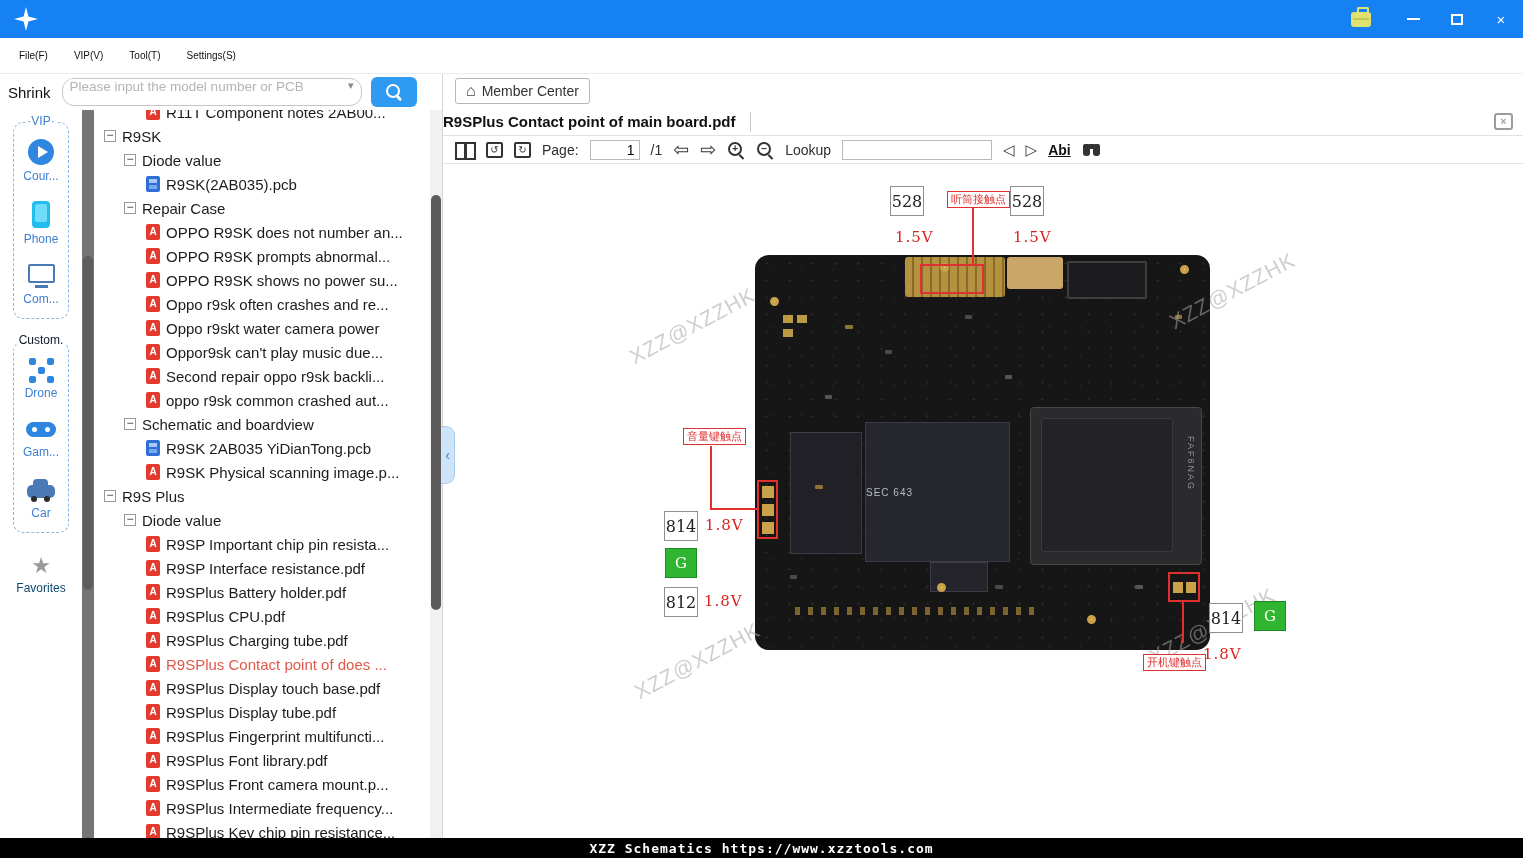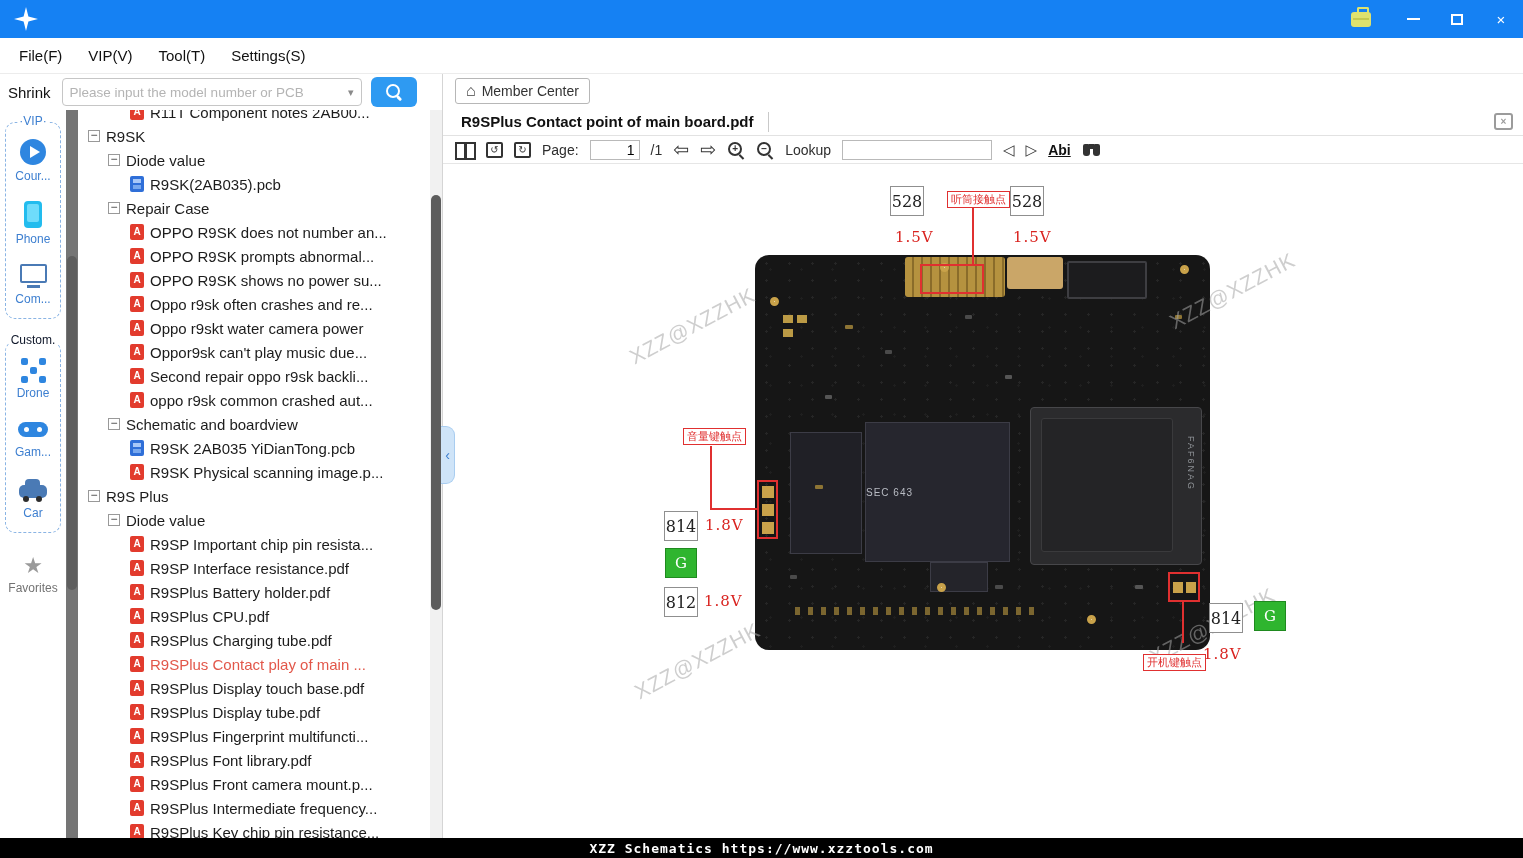--- a/index.html
+++ b/index.html
@@ -12,46 +12,46 @@
 .title-text{font-size:15px}
 .tb-right{margin-left:auto;display:flex;align-items:center;gap:24px}
 .briefcase{width:20px;height:15px;background:#dfe26e;border-radius:3px;position:relative;margin-right:8px}
 .briefcase::before{content:"";position:absolute;top:-5px;left:6px;width:8px;height:5px;border:2px solid #dfe26e;border-bottom:none;border-radius:2px 2px 0 0}
 .briefcase::after{content:"";position:absolute;top:6px;left:2px;right:2px;height:2px;background:#c6c94f}
 .win-btn{color:#fff;width:20px;height:20px;display:flex;align-items:center;justify-content:center;font-size:15px}
 .min-bar{width:13px;height:2px;background:#fff}
 .max-box{width:12px;height:11px;border:2px solid #fff}
 
 .menubar{height:36px;display:flex;align-items:center;padding-left:6px;border-bottom:1px solid #ececec;background:#fff;flex:0 0 auto}
-.menu-item{padding:0 13px;font-size:15px;color:#111}
+.menu-item{padding:0 13px;font-size:10px;color:#111}
 
 .workspace{flex:1;display:flex;min-height:0}
 .left-col{width:443px;display:flex;flex-direction:column;border-right:1px solid #d5d5d5;flex:0 0 auto}
 .search-row{height:36px;display:flex;align-items:center;padding:0 6px;gap:9px;flex:0 0 auto}
 .shrink{font-size:15px;color:#111;padding:0 2px}
-.search-box{width:300px;height:28px;border:1px solid #c6c6c6;border-radius:4px;display:flex;align-items:center;padding:0 7px;gap:4px;background:#fff}
+.search-box{width:300px;height:28px;border:1px solid #c6c6c6;border-radius:12px;display:flex;align-items:flex-start;padding:0 7px;gap:4px;background:#fff}
 .search-box input{flex:1;border:none;outline:none;font-size:13.5px;color:#333;font-family:inherit;min-width:0}
 .search-box input::placeholder{color:#b4b4b4}
 .chev{color:#8a8a8a;font-size:11px}
 .search-btn{width:46px;height:30px;background:#2e9af2;border:none;border-radius:6px;display:flex;align-items:center;justify-content:center}
 .mag{position:relative;width:18px;height:18px}
 .mag::before{content:"";position:absolute;left:1px;top:1px;width:10px;height:10px;border:2.5px solid #fff;border-radius:50%}
 .mag::after{content:"";position:absolute;left:13px;top:12px;width:6px;height:2.5px;background:#fff;border-radius:2px;transform:rotate(45deg);transform-origin:0 0}
 .left-body{flex:1;display:flex;min-height:0}
 
-.rail{width:66px;display:flex;flex-direction:column;align-items:center;padding-top:12px;gap:22px;flex:0 0 auto}
+.rail{width:82px;display:flex;flex-direction:column;align-items:center;padding-top:12px;gap:22px;flex:0 0 auto}
 .rail-divider{width:12px;background:#757575;flex:0 0 auto;position:relative}
 .rail-divider .rd-thumb{position:absolute;left:1px;right:1px;top:20%;height:46%;background:#5e5e5e;border-radius:5px}
 .rail-box{position:relative;border:1.5px dashed #8ab4e4;border-radius:10px;width:56px;display:flex;flex-direction:column;align-items:center;padding:16px 2px 12px;gap:18px}
 .rail-box-label{position:absolute;top:-9px;left:50%;transform:translateX(-50%);background:#fff;padding:0 2px;font-size:12px;white-space:nowrap}
 .vipbox .rail-box-label{color:#3d7fd0}
 .custombox .rail-box-label{color:#0f172a}
 .rail-item{display:flex;flex-direction:column;align-items:center;gap:4px}
 .rail-item-label{font-size:12px;color:#3d7fd0;white-space:nowrap}
-.fav-label{font-size:12px;color:#737373}
+.fav-label{font-size:12px;color:#0c4a6e}
 .ic-play{width:26px;height:26px;border-radius:50%;background:#2e86e0;position:relative}
 .ic-play::before{content:"";position:absolute;left:10px;top:7px;border-left:10px solid #fff;border-top:6px solid transparent;border-bottom:6px solid transparent}
 .ic-phone{width:18px;height:27px;border-radius:4px;background:#22bcee;position:relative}
 .ic-phone::before{content:"";position:absolute;left:3px;top:3px;right:3px;bottom:6px;background:#6fdcfb;border-radius:2px}
 .ic-comp{width:27px;height:19px;border:2.5px solid #4a7ab5;border-radius:2px;position:relative;margin-bottom:5px}
 .ic-comp::after{content:"";position:absolute;left:5px;right:5px;bottom:-7px;height:3px;background:#4a7ab5}
 .ic-drone{width:24px;height:24px;position:relative}
 .ic-drone::before{content:"";position:absolute;left:9px;top:9px;width:7px;height:7px;background:#2e86e0;border-radius:2px;box-shadow:-9px -9px 0 #2e86e0,9px -9px 0 #2e86e0,-9px 9px 0 #2e86e0,9px 9px 0 #2e86e0}
 .ic-pad{width:30px;height:15px;border-radius:8px;background:#2e86e0;position:relative;margin:4px 0}
 .ic-pad::before{content:"";position:absolute;left:6px;top:5px;width:5px;height:5px;border-radius:50%;background:#fff}
@@ -72,21 +72,21 @@
 .fic.pcb::before{content:"";position:absolute;left:3px;right:3px;top:3px;height:4px;background:#a8c8f8}
 .fic.pcb::after{content:"";position:absolute;left:3px;right:3px;bottom:3px;height:4px;background:#78a8ee}
 .tree-scroll{width:12px;background:#f1f1f1;position:relative;flex:0 0 auto}
 .tree-thumb{position:absolute;left:1px;right:1px;top:85px;height:415px;background:#5c5c5c;border-radius:5px}
 
 .right-col{flex:1;display:flex;flex-direction:column;position:relative;min-width:0;background:#fff}
 .collapse-tab{position:absolute;left:-2px;top:352px;width:14px;height:58px;background:#cfe4f8;border:1px solid #a9cdf0;border-left:none;border-radius:0 9px 9px 0;display:flex;align-items:center;justify-content:center;color:#3d7fd0;font-size:14px;z-index:6}
 .mc-row{height:34px;display:flex;align-items:center;padding-left:12px;flex:0 0 auto}
 .mc-btn{display:flex;align-items:center;gap:6px;border:1px solid #b7b7b7;border-radius:3px;height:26px;padding:0 10px;font-size:14px;color:#333;background:#fff}
 .home-ic{font-size:16px;color:#444;line-height:1}
-.tab-row{height:28px;display:flex;align-items:center;padding-left:18px;border-bottom:1px solid #e2e2e2;position:relative;flex:0 0 auto}
+.tab-row{height:28px;display:flex;align-items:center;border-bottom:1px solid #e2e2e2;position:relative;flex:0 0 auto}
 .tab-title{font-size:15px;font-weight:bold;color:#111}
 .tab-sep{width:1px;height:20px;background:#c9c9c9;margin-left:14px}
 .doc-close{position:absolute;right:10px;top:5px;width:19px;height:17px;border:2px solid #9b9b9b;border-radius:3px;color:#9b9b9b;font-size:10px;line-height:13px;text-align:center;font-weight:bold}
 .pdf-toolbar{height:28px;display:flex;align-items:center;gap:11px;padding-left:12px;border-bottom:1px solid #e6e6e6;flex:0 0 auto;color:#2e2e2e}
 .tp-pages{position:relative;width:20px;height:17px}
 .tp-pages::before,.tp-pages::after{content:"";position:absolute;top:1px;width:7px;height:14px;border:2px solid #333}
 .tp-pages::before{left:0}.tp-pages::after{left:10px}
 .rot{width:17px;height:16px;border:2px solid #333;border-radius:2px;font-size:10px;line-height:12px;text-align:center;color:#333}
 .page-label{font-size:14px}
 .page-input{width:50px;height:20px;border:1px solid #b9b9b9;text-align:right;padding-right:4px;font-size:14px;font-family:inherit}
@@ -302,21 +302,21 @@
               <div class="trow" style="padding-left: 52px;">
                 <span class="fic pdf">A</span>
                 <span class="tlabel">R9SPlus CPU.pdf</span>
               </div>
               <div class="trow" style="padding-left: 52px;">
                 <span class="fic pdf">A</span>
                 <span class="tlabel">R9SPlus Charging tube.pdf</span>
               </div>
               <div class="trow sel" style="padding-left: 52px;">
                 <span class="fic pdf">A</span>
-                <span class="tlabel">R9SPlus Contact play of main ...</span>
+                <span class="tlabel">R9SPlus Contact point of does ...</span>
               </div>
               <div class="trow" style="padding-left: 52px;">
                 <span class="fic pdf">A</span>
                 <span class="tlabel">R9SPlus Display touch base.pdf</span>
               </div>
               <div class="trow" style="padding-left: 52px;">
                 <span class="fic pdf">A</span>
                 <span class="tlabel">R9SPlus Display tube.pdf</span>
               </div>
               <div class="trow" style="padding-left: 52px;">

